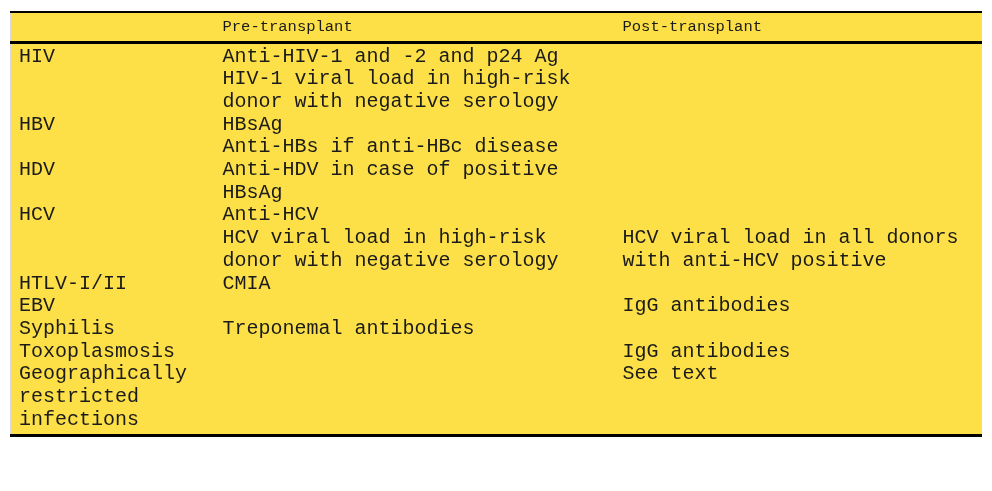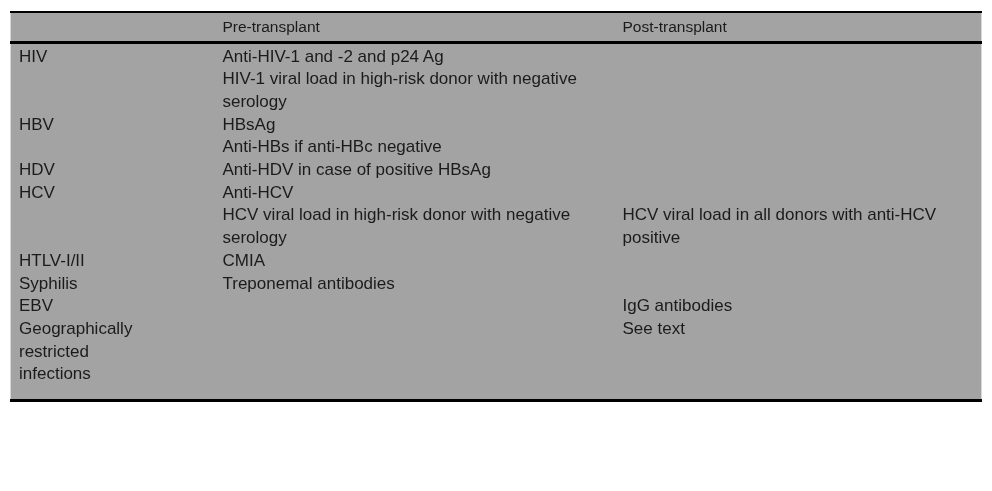--- a/index.html
+++ b/index.html
@@ -16,39 +16,40 @@
     width: 971px;
   }
   table.screening {
     border-collapse: collapse;
     table-layout: fixed;
     width: 971px;
     border-top: 2px solid #000000;
     border-bottom: 3px solid #000000;
     border-left: 1px solid #d8d8d8;
     border-right: 1px solid #d8d8d8;
-    background: #a3a3a3;
+    background: #fde047;
+    font-family: Liberation Mono, monospace;
   }
   thead tr { border-bottom: 3px solid #000000; }
   th {
     font-weight: 400;
     text-align: left;
     height: 30px;
     vertical-align: middle;
     font-size: 15.5px;
     line-height: 18px;
     white-space: nowrap;
   }
   td {
     vertical-align: top;
-    font-size: 17px;
+    font-size: 20px;
     line-height: 22.7px;
   }
   tbody tr:first-child td { padding-top: 2px; }
-  tbody tr:last-child  td { padding-bottom: 13px; }
+  tbody tr:last-child  td { padding-bottom: 3px; }
   .c1 { padding-left: 8px; padding-right: 66px; }
   .c2 { padding-right: 10px; }
   .c3 { padding-right: 14px; }
   i { font-style: italic; }
 </style>
 </head>
 <body>
 
 <div class="table-wrap">
   <table class="screening">
@@ -75,21 +76,21 @@
         <td class="c2">HIV-1 viral load in high-risk donor with negative serology</td>
         <td class="c3"></td>
       </tr>
       <tr>
         <td class="c1">HBV</td>
         <td class="c2">HBsAg</td>
         <td class="c3"></td>
       </tr>
       <tr>
         <td class="c1"></td>
-        <td class="c2">Anti-HBs if anti-HBc negative</td>
+        <td class="c2">Anti-HBs if anti-HBc disease</td>
         <td class="c3"></td>
       </tr>
       <tr>
         <td class="c1">HDV</td>
         <td class="c2">Anti-HDV in case of positive HBsAg</td>
         <td class="c3"></td>
       </tr>
       <tr>
         <td class="c1">HCV</td>
         <td class="c2">Anti-HCV</td>
@@ -99,26 +100,31 @@
         <td class="c1"></td>
         <td class="c2">HCV viral load in high-risk donor with negative serology</td>
         <td class="c3">HCV viral load in all donors with anti-HCV positive</td>
       </tr>
       <tr>
         <td class="c1">HTLV-I/II</td>
         <td class="c2">CMIA</td>
         <td class="c3"></td>
       </tr>
       <tr>
+        <td class="c1">EBV</td>
+        <td class="c2"></td>
+        <td class="c3">IgG antibodies</td>
+      </tr>
+      <tr>
         <td class="c1">Syphilis</td>
         <td class="c2">Treponemal antibodies</td>
         <td class="c3"></td>
       </tr>
       <tr>
-        <td class="c1">EBV</td>
+        <td class="c1">Toxoplasmosis</td>
         <td class="c2"></td>
         <td class="c3">IgG antibodies</td>
       </tr>
       <tr>
         <td class="c1">Geographically restricted infections</td>
         <td class="c2"></td>
         <td class="c3">See text</td>
       </tr>
     </tbody>
   </table>

